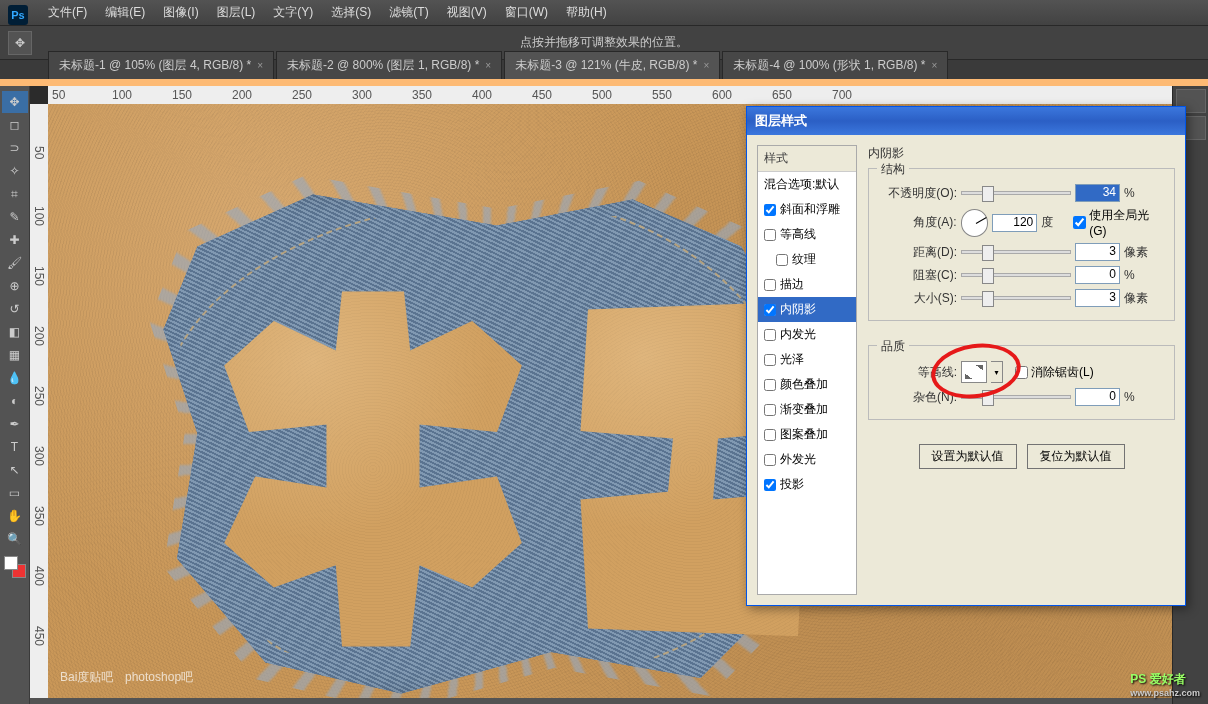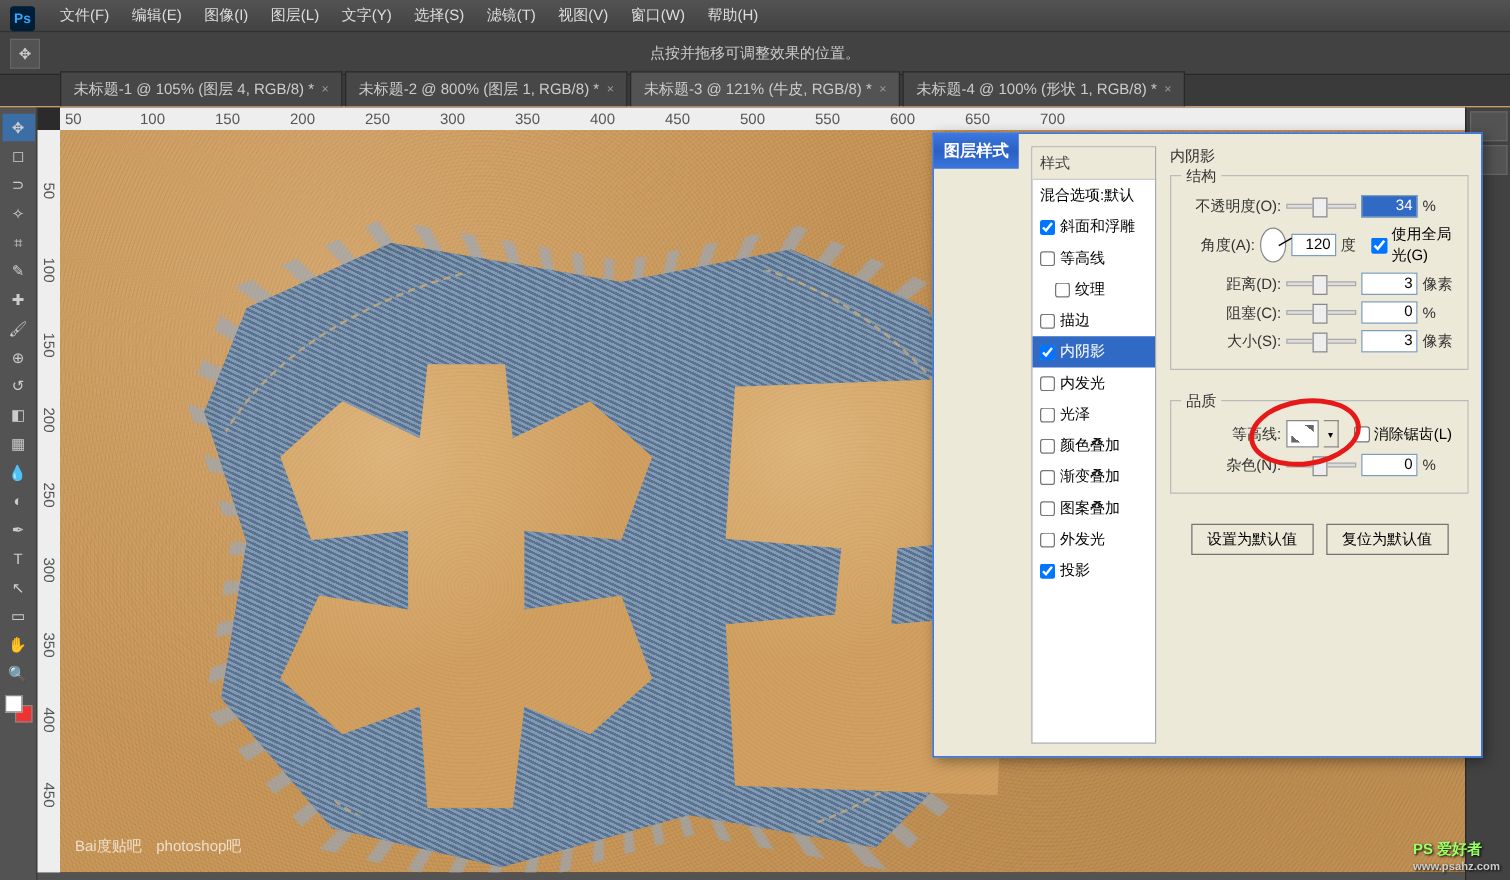--- a/index.html
+++ b/index.html
@@ -3,21 +3,21 @@
 <meta charset="utf-8">
 <style>
 *{margin:0;padding:0;box-sizing:border-box;font-family:"Microsoft YaHei",sans-serif;font-size:12px;user-select:none}
 body{width:1208px;height:704px;background:#535353;overflow:hidden;position:relative}
 .menubar{height:26px;background:linear-gradient(#535353,#424242);display:flex;align-items:flex-end;padding-left:8px;gap:2px;border-bottom:1px solid #282828}
 .ps-logo{width:20px;height:20px;background:#001e36;border-radius:3px;display:flex;align-items:center;justify-content:center;color:#31a8ff;font-weight:bold;font-size:11px;margin-right:10px}
 .menu-item{color:#ddd;padding:4px 8px;cursor:pointer}
 .opt-bar{height:34px;background:#424242;border-bottom:1px solid #282828;display:flex;align-items:center;padding-left:8px}
 .move-icon{width:24px;height:24px;background:#535353;border:1px solid #666;display:flex;align-items:center;justify-content:center;color:#ccc}
 .hint-bar{position:absolute;left:50%;transform:translateX(-50%);top:34px;color:#ccc;font-size:12px}
-.tab-bar{height:26px;background:#3a3a3a;display:flex;align-items:flex-end;padding-left:48px;border-bottom:1px solid #fdba74}
+.tab-bar{height:26px;background:#3a3a3a;display:flex;align-items:flex-end;padding-left:48px;border-bottom:7px solid #fdba74}
 .tab{background:#474747;color:#ccc;padding:5px 10px;margin-right:2px;font-size:11px;display:flex;align-items:center;gap:6px;border:1px solid #282828;border-bottom:none;cursor:pointer}
 .tab.active{background:#535353}
 .tab .x{color:#999;font-size:10px}
 .tool-strip{position:absolute;left:0;top:86px;width:30px;bottom:0;background:#535353;border-right:1px solid #3a3a3a;padding-top:4px}
 .tool{width:26px;height:22px;margin:1px auto;display:flex;align-items:center;justify-content:center;color:#ccc;cursor:pointer}
 .tool.sel{background:#3a6ea5}
 .fgswatch{width:22px;height:22px;margin:6px auto;position:relative}
 .fgswatch .bg{position:absolute;right:0;bottom:0;width:14px;height:14px;background:#e33;border:1px solid #888}
 .fgswatch .fg{position:absolute;left:0;top:0;width:14px;height:14px;background:#fff;border:1px solid #888}
 .ruler-space{position:absolute;left:30px;top:86px;right:36px;bottom:6px;background:#2b2b2b}
@@ -31,21 +31,21 @@
 .stitch{position:absolute;left:110px;top:95px;width:650px;height:490px;border:2px dashed rgba(200,170,120,.8);border-radius:60% 50% 55% 45%/50% 60% 45% 55%;clip-path:polygon(8% 12%,25% 2%,52% 8%,72% 3%,88% 12%,95% 30%,92% 55%,95% 78%,82% 95%,60% 90%,38% 98%,18% 92%,5% 72%,8% 48%,3% 28%)}
 .fray{position:absolute;left:80px;top:60px;width:710px;height:560px;background:repeating-conic-gradient(from 0deg,rgba(150,170,195,.6) 0deg 2deg,transparent 2deg 6deg);clip-path:polygon(8% 12%,25% 2%,52% 8%,72% 3%,88% 12%,95% 30%,92% 55%,95% 78%,82% 95%,60% 90%,38% 98%,18% 92%,5% 72%,8% 48%,3% 28%);filter:blur(1px)}
 .char{position:absolute;background:#d1a060;background-image:radial-gradient(circle at 30% 20%,rgba(255,230,190,.3),transparent 50%),repeating-radial-gradient(circle at 50% 50%,rgba(0,0,0,.03) 0,rgba(0,0,0,.03) 1px,transparent 1px,transparent 3px);box-shadow:inset 0 2px 3px rgba(255,255,255,.5),inset 0 -2px 4px rgba(0,0,0,.2),0 3px 6px rgba(0,0,0,.35);border:3px solid #e8c89a}
 .c1{left:170px;top:180px;width:310px;height:370px;clip-path:polygon(40% 2%,60% 2%,62% 18%,82% 10%,98% 22%,90% 40%,65% 38%,65% 55%,90% 52%,98% 70%,82% 82%,65% 76%,62% 98%,40% 98%,38% 76%,18% 82%,2% 70%,12% 52%,35% 55%,35% 38%,10% 40%,2% 22%,18% 10%,38% 18%)}
 .c2{left:520px;top:175px;width:250px;height:380px;border-radius:45px;clip-path:polygon(8% 8%,92% 6%,95% 40%,60% 42%,58% 58%,95% 56%,92% 94%,8% 92%,5% 58%,40% 56%,42% 42%,5% 40%)}
 .wm{position:absolute;bottom:12px;left:12px;color:rgba(255,255,255,.7);font-size:14px}
 .wm2{position:absolute;bottom:6px;right:8px;color:#9f6;font-size:16px;font-weight:bold;text-shadow:1px 1px 2px #000}
 .wm2 .sub{font-size:9px;color:#ccc;display:block}
 .right-strip{position:absolute;right:0;top:86px;width:36px;bottom:0;background:#424242;border-left:1px solid #282828}
 .rbt{width:30px;height:24px;margin:3px auto;background:#535353;border:1px solid #666}
-.dialog{position:absolute;left:746px;top:106px;width:440px;height:500px;background:#ece9d8;border:1px solid #0055ea;box-shadow:3px 3px 10px rgba(0,0,0,.4);display:flex;flex-direction:row}
+.dialog{position:absolute;left:746px;top:106px;width:440px;height:500px;background:#ece9d8;border:1px solid #0055ea;box-shadow:3px 3px 10px rgba(0,0,0,.4);display:flex;flex-direction:column}
 .titlebar{height:28px;background:linear-gradient(#3b77dd,#2b5fc5,#3b77dd);color:#fff;display:flex;align-items:center;padding:0 8px;font-weight:bold;font-size:13px}
 .dlg-body{flex:1;display:flex;padding:10px;gap:11px;overflow:hidden}
 .styles-col{width:100px;border:1px solid #aaa;background:#fff}
 .st-hdr{background:#ece9d8;padding:4px 6px;border-bottom:1px solid #ccc;color:#444}
 .st-item{padding:4px 6px;display:flex;align-items:center;gap:4px;cursor:pointer}
 .st-item.sel{background:#316ac5;color:#fff}
 .st-item input{width:12px;height:12px}
 .settings-col{flex:1;overflow:hidden}
 .fs{border:1px solid #bbb;margin-bottom:24px;padding:10px 8px 8px;position:relative}
 .fs .lg{position:absolute;top:-8px;left:8px;background:#ece9d8;padding:0 4px;color:#333}

